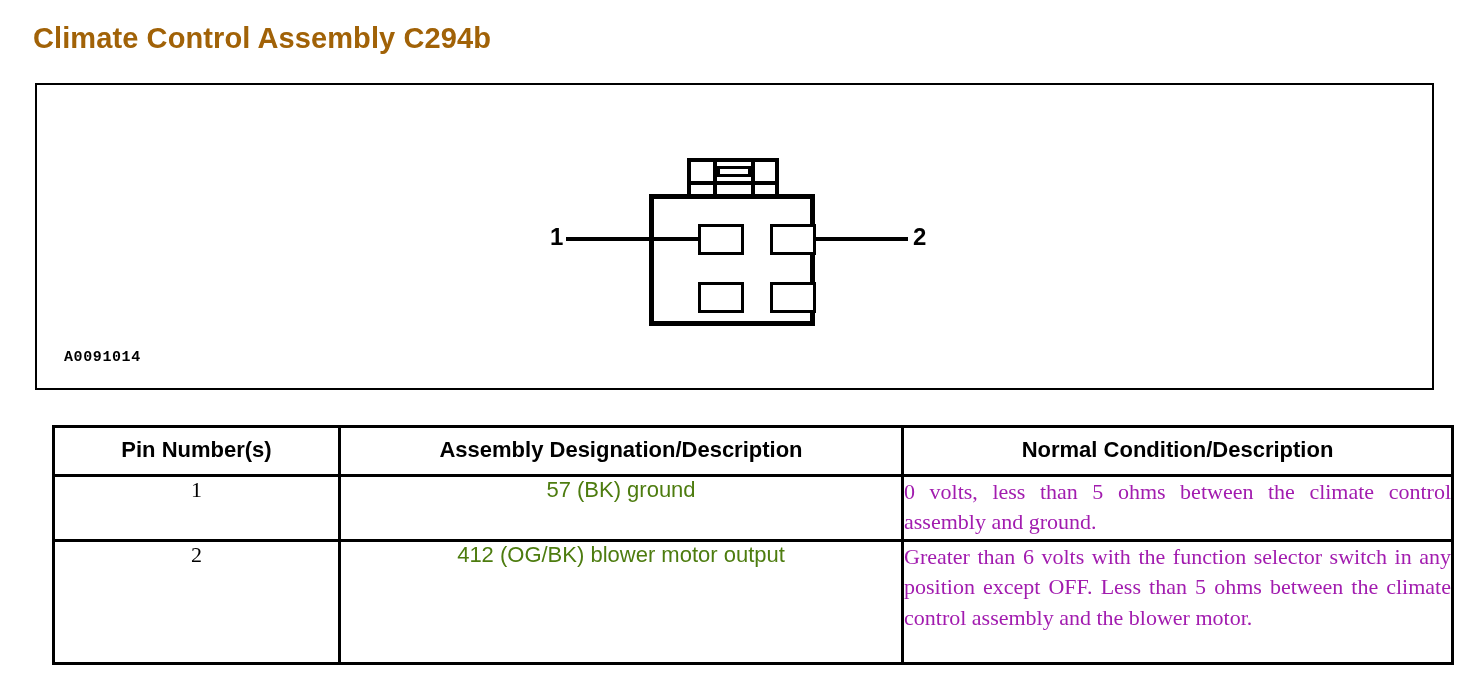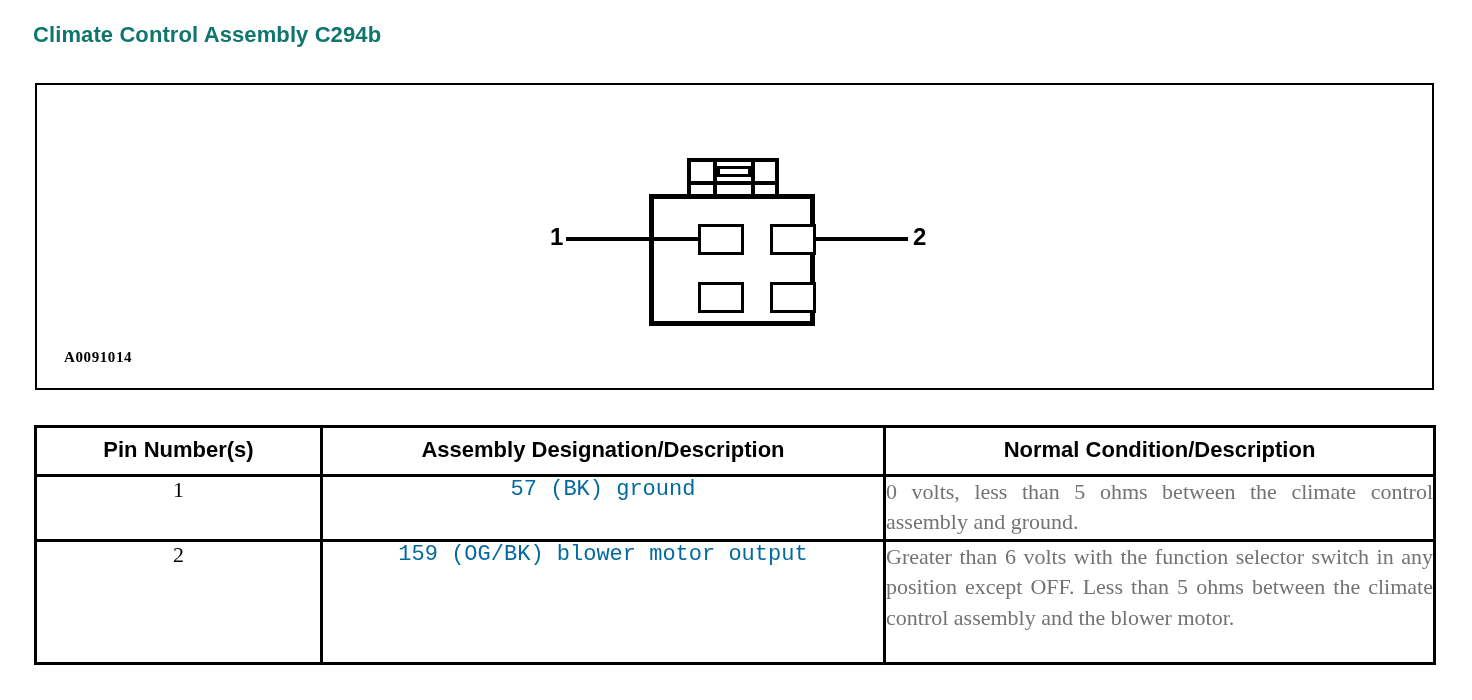--- a/index.html
+++ b/index.html
@@ -17,43 +17,43 @@
     color: #000000;
   }
 
   
   .page-title {
     position: absolute;
     left: 33px;
     top: 22px;
     font-family: "Liberation Sans", sans-serif;
     font-weight: bold;
-    font-size: 22px;
+    font-size: 29px;
     letter-spacing: 0.1px;
     white-space: nowrap;
-    color: #0f766e;
+    color: #a16207;
   }
 
   
   .figure-box {
     position: absolute;
     left: 35px;
     top: 83px;
     width: 1399px;
     height: 307px;
     border: 2px solid #000000;
     box-sizing: border-box;
     background: #ffffff;
   }
 
   .figure-id {
     position: absolute;
     left: 27px;
     bottom: 22px;
-    font-family: Liberation Serif, serif;
+    font-family: Liberation Mono, monospace;
     font-weight: bold;
     font-size: 15px;
     letter-spacing: 0.6px;
     color: #000000;
   }
 
   
   .connector-drawing {
     position: absolute;
     left: 0;
@@ -149,21 +149,21 @@
     line-height: 24px;
     color: #000000;
     z-index: 6;
   }
   .pin-label.p1 { left: 513px; top: 140px; }
   .pin-label.p2 { left: 876px; top: 140px; }
 
   
   .pin-table {
     position: absolute;
-    left: 34px;
+    left: 52px;
     top: 425px;
     width: 1399px;
     border-collapse: collapse;
     table-layout: fixed;
     background: #ffffff;
   }
   .pin-table th,
   .pin-table td {
     border: 3px solid #000000;
     padding: 0;
@@ -185,34 +185,34 @@
   }
 
   .cell-pin {
     font-family: "Liberation Serif", serif;
     font-size: 22px;
     text-align: center;
     padding: 8px 6px 0 6px;
     color: #000000;
   }
   .cell-desc {
-    font-family: Liberation Mono, monospace;
+    font-family: Liberation Sans, sans-serif;
     font-size: 22px;
     text-align: center;
     padding: 8px 10px 0 10px;
-    color: #0369a1;
+    color: #4d7c0f;
   }
   .cell-normal {
     font-family: "Liberation Serif", serif;
     font-size: 22px;
     line-height: 1.38;
     text-align: justify;
     text-align-last: left;
     padding: 7px 12px 6px 11px;
-    color: #737373;
+    color: #a21caf;
   }
   .row-1 .cell-pin,
   .row-1 .cell-desc,
   .row-1 .cell-normal { height: 62px; }
   .row-2 .cell-pin,
   .row-2 .cell-desc,
   .row-2 .cell-normal { height: 120px; }
 </style>
 </head>
 <body>
@@ -268,17 +268,17 @@
     </tr>
   </thead>
   <tbody>
     <tr class="row-1">
       <td class="cell-pin">1</td>
       <td class="cell-desc">57 (BK) ground</td>
       <td class="cell-normal">0 volts, less than 5 ohms between the climate control assembly and ground.</td>
     </tr>
     <tr class="row-2">
       <td class="cell-pin">2</td>
-      <td class="cell-desc">159 (OG/BK) blower motor output</td>
+      <td class="cell-desc">412 (OG/BK) blower motor output</td>
       <td class="cell-normal">Greater than 6 volts with the function selector switch in any position except OFF. Less than 5 ohms between the climate control assembly and the blower motor.</td>
     </tr>
   </tbody>
 </table>
 
 </body></html>

